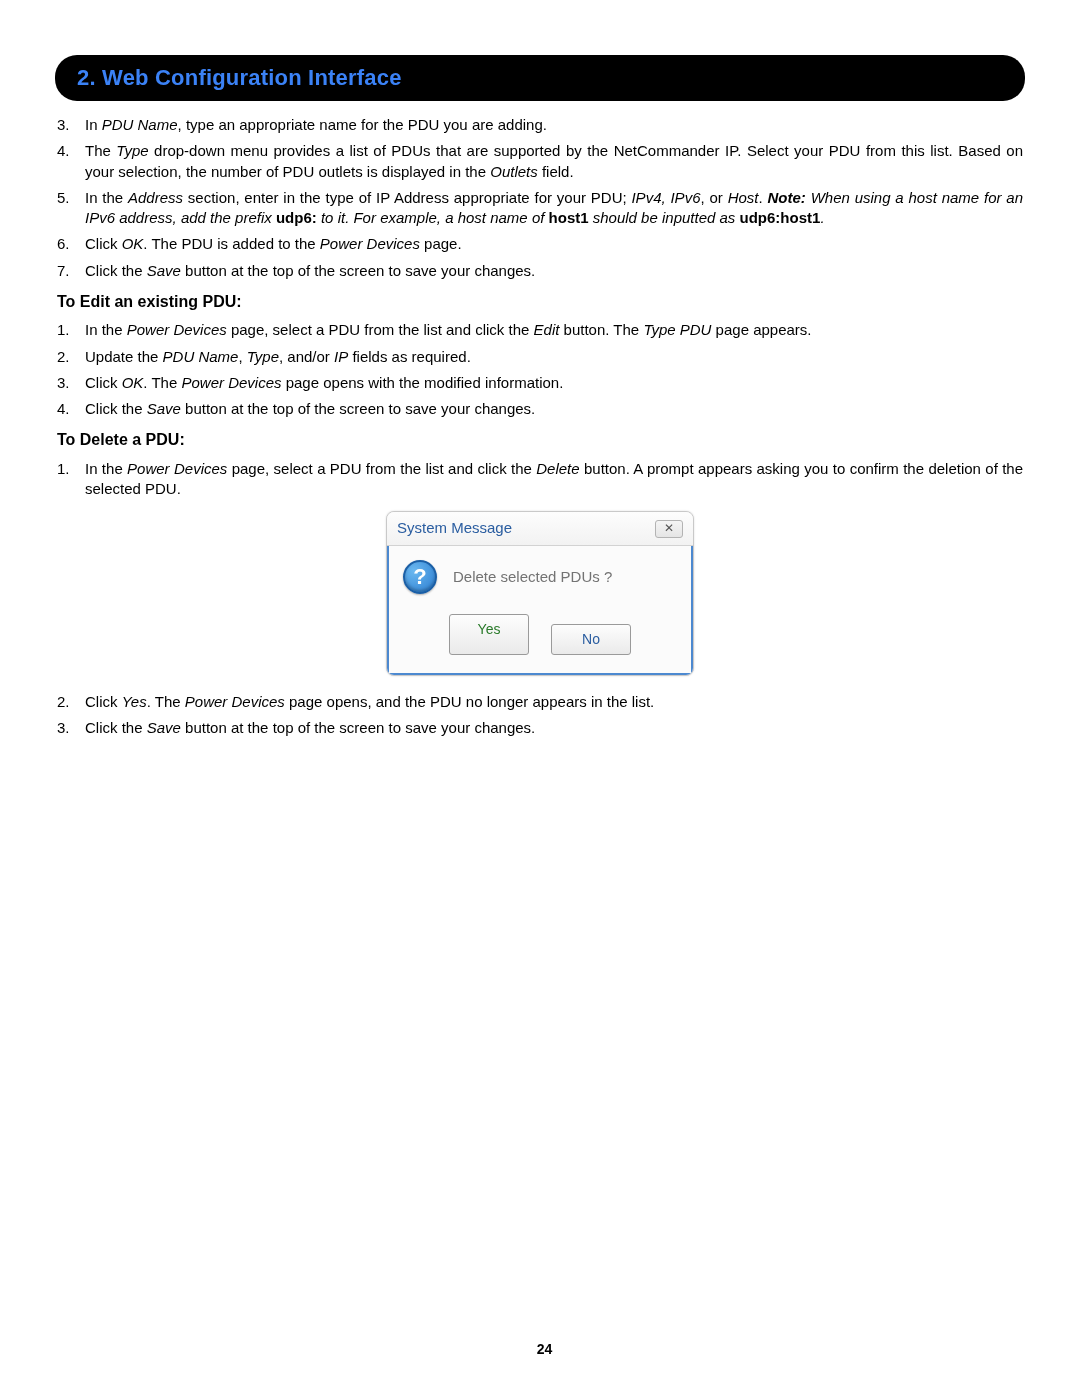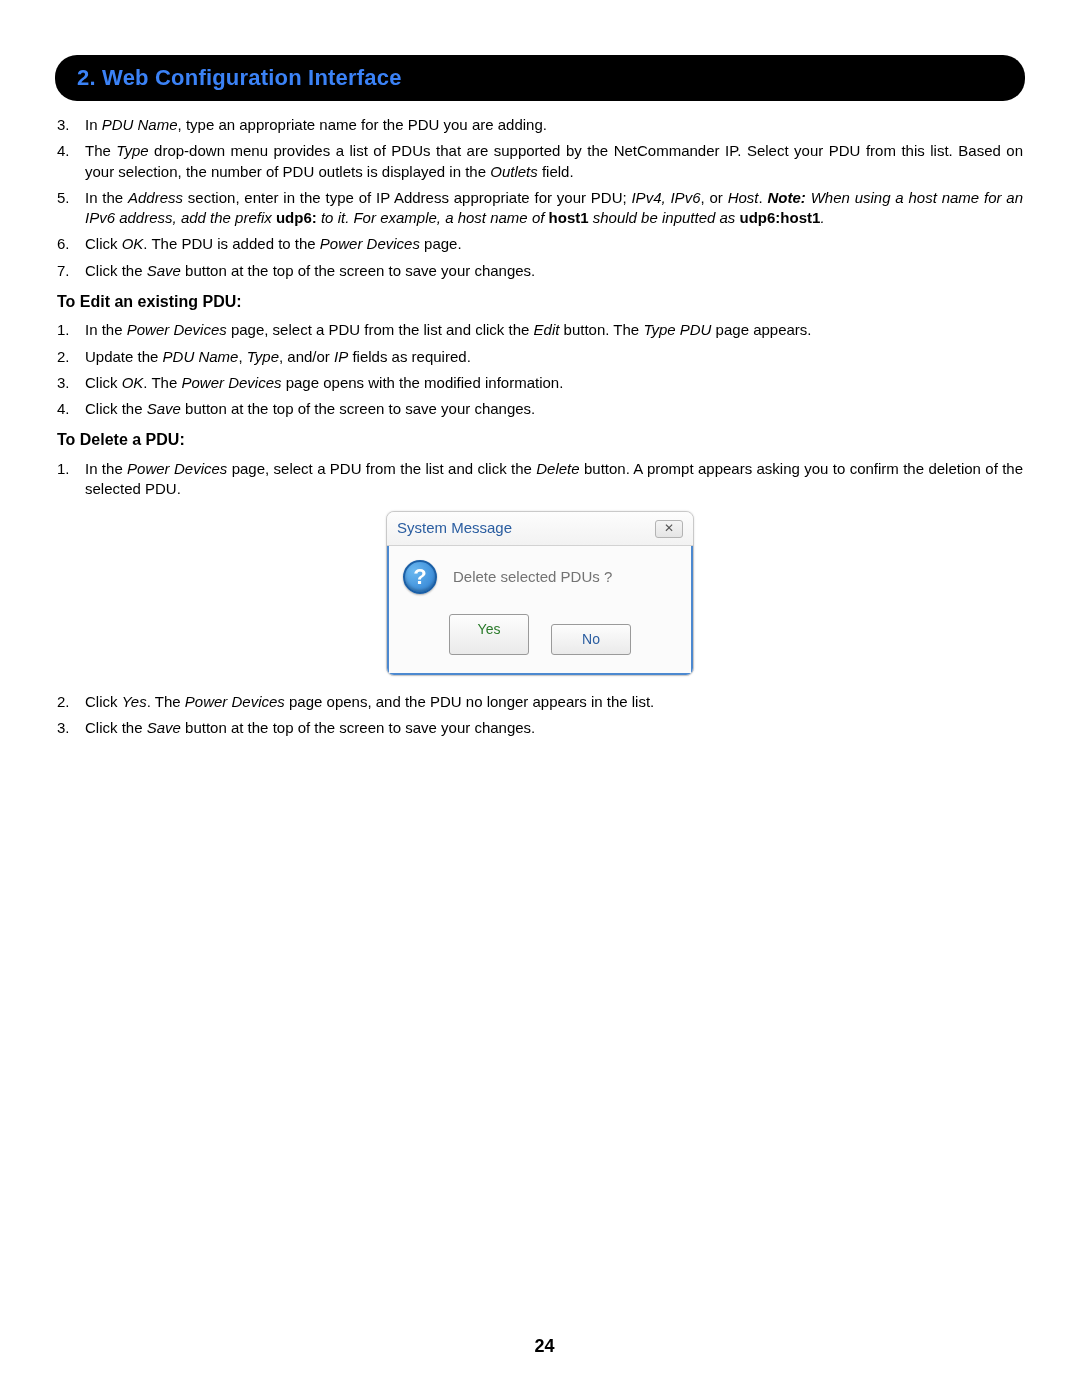--- a/index.html
+++ b/index.html
@@ -142,21 +142,21 @@
     }
     .dlg-btn.yes { color: #2a7a2a; }
     .dlg-btn.no  { color: #2a5da0; margin-top: 10px; }
     .page-number {
       position: absolute;
       bottom: 40px;
       left: 9px;
       right: 0;
       text-align: center;
       font-weight: bold;
-      font-size: 18px;
+      font-size: 14px;
     }
   </style>
 </head>
 <body>
 
 <div class="section-header">
   <span>2. Web Configuration Interface</span>
 </div>
 
 <div class="content">

